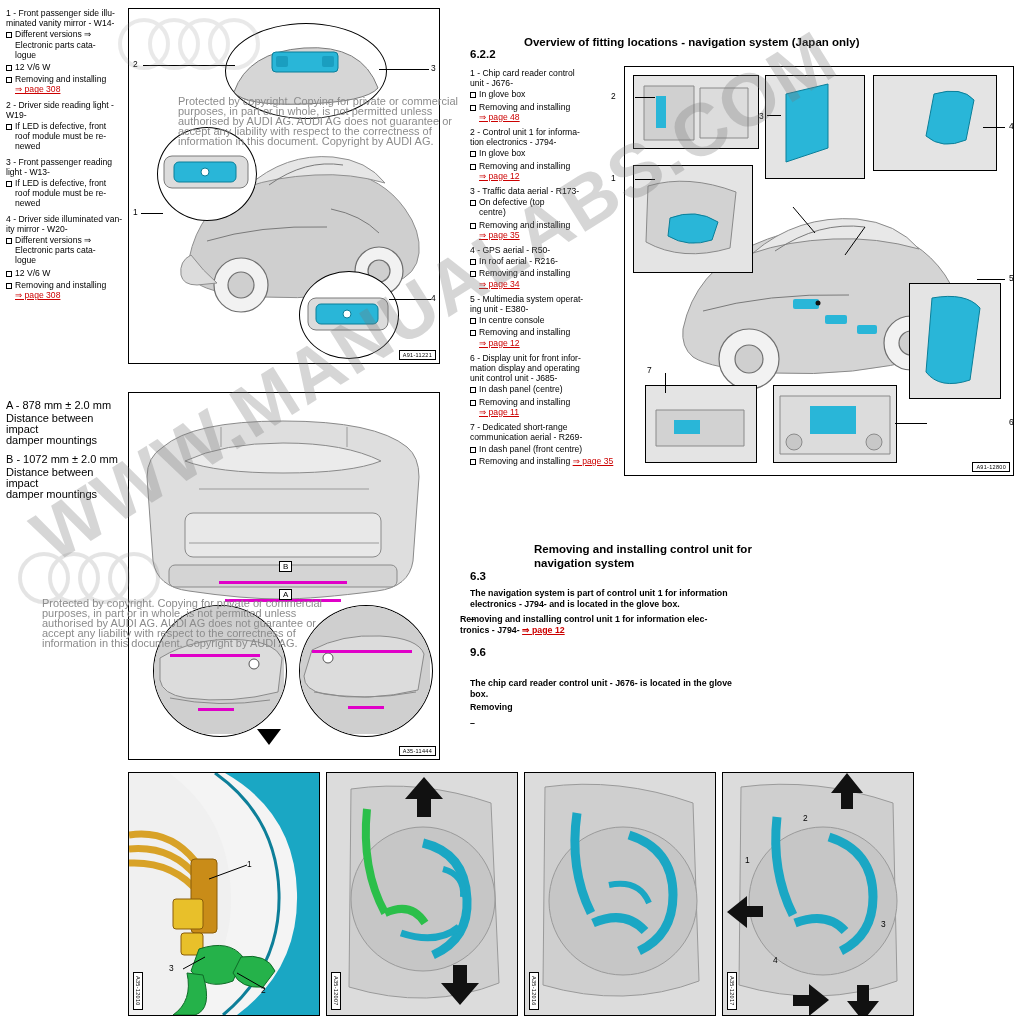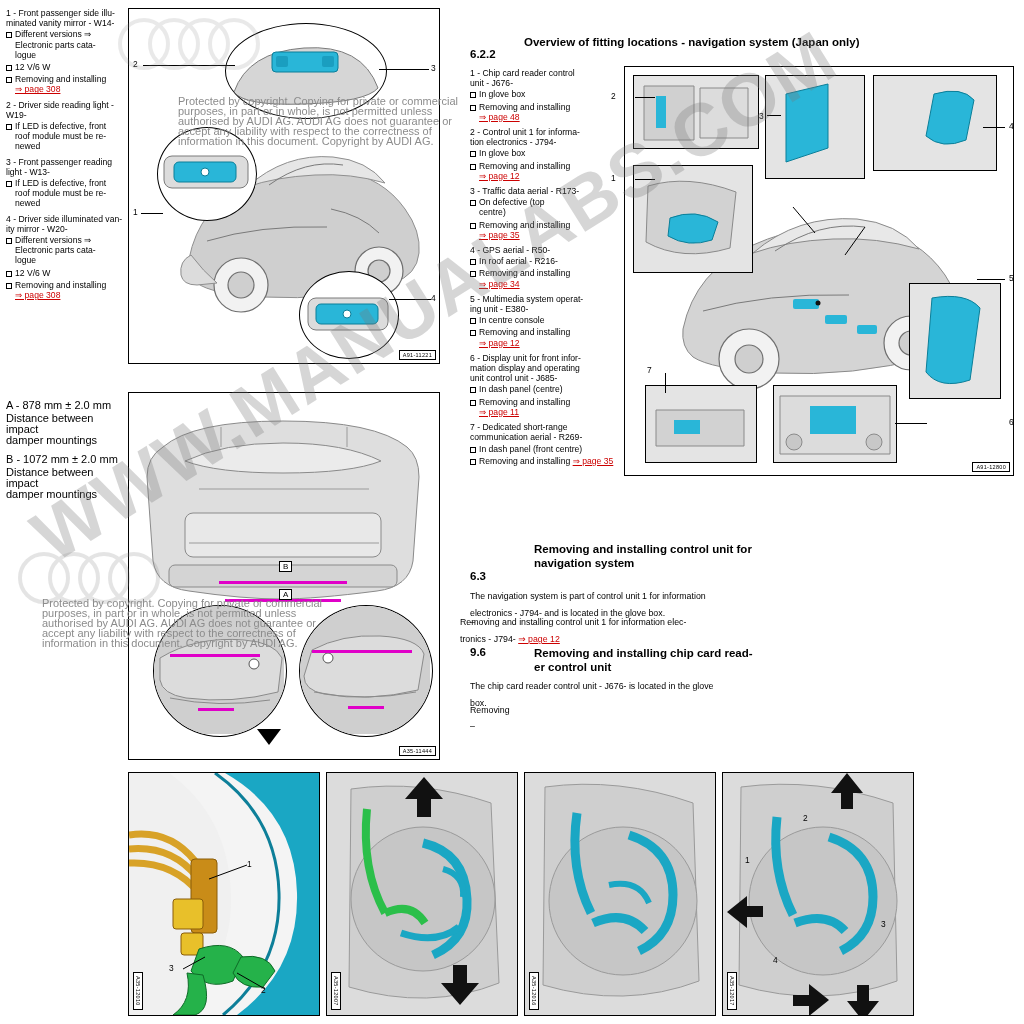--- a/index.html
+++ b/index.html
@@ -31,21 +31,21 @@
   .cn{position:absolute;font-size:8.4px;}
   .ln{position:absolute;background:#000;}
   .lnv{position:absolute;background:#000;width:1px;}
 
   
   .ell{position:absolute;border:1px solid #000;border-radius:50%;background:#fff;overflow:hidden;}
 
   
   .secnum{position:absolute;font-size:11.5px;font-weight:bold;}
   .sectitle{position:absolute;font-size:11.5px;font-weight:bold;}
-  .para{position:absolute;font-size:8.8px;line-height:17px;}
+  .para{position:absolute;font-size:8.8px;line-height:11px;font-weight:bold;}
 
   
   .wm{position:absolute;left:0;top:330px;width:1024px;height:470px;
      pointer-events:none;}
   .wm span{position:absolute;left:40px;top:170px;
      font-size:74px;font-weight:bold;color:rgba(120,120,120,.30);
      transform:rotate(-32deg);transform-origin:left center;letter-spacing:2px;
      font-family:"Liberation Sans",sans-serif;white-space:nowrap;}
   .rings{position:absolute;opacity:.22;}
   .ring{position:absolute;width:44px;height:44px;border:4px solid #8a8a8a;border-radius:50%;}
@@ -376,22 +376,20 @@
   <div class="secnum" style="left:470px;top:542px;margin-top:28px;">6.3</div>
   <div class="sectitle" style="left:534px;top:542px;width:300px;white-space:pre-line;line-height:14px;">Removing and installing control unit for
 navigation system</div>
   <div class="para" style="left:470px;top:588px;width:310px;white-space:pre-line;">The navigation system is part of control unit 1 for information
 electronics - J794- and is located in the glove box.</div>
   <div class="para" style="left:470px;top:614px;width:8px;">–</div>
   <div class="para" style="left:460px;top:614px;width:300px;white-space:pre-line;"><span>Removing and installing control unit 1 for information elec-
 tronics - J794-</span> <span class="red u">⇒ page 12</span></div>
 
   <div class="secnum" style="left:470px;top:646px;">9.6</div>
-  <div class="sectitle" style="left:534px;top:646px;width:300px;white-space:pre-line;line-height:14px;">Removing and installing chip card read-
-er control unit</div>
   <div class="para" style="left:470px;top:678px;width:310px;white-space:pre-line;">The chip card reader control unit - J676- is located in the glove
 box.</div>
   <div class="para" style="left:470px;top:702px;">Removing</div>
   <div class="para" style="left:470px;top:718px;">–</div>
 
   <div class="wm">
     <span>WWW.MANUALABS.COM</span>
   </div>
   <div class="rings" style="left:18px;top:552px;">
     <div class="ring" style="left:0;top:0;"></div>

